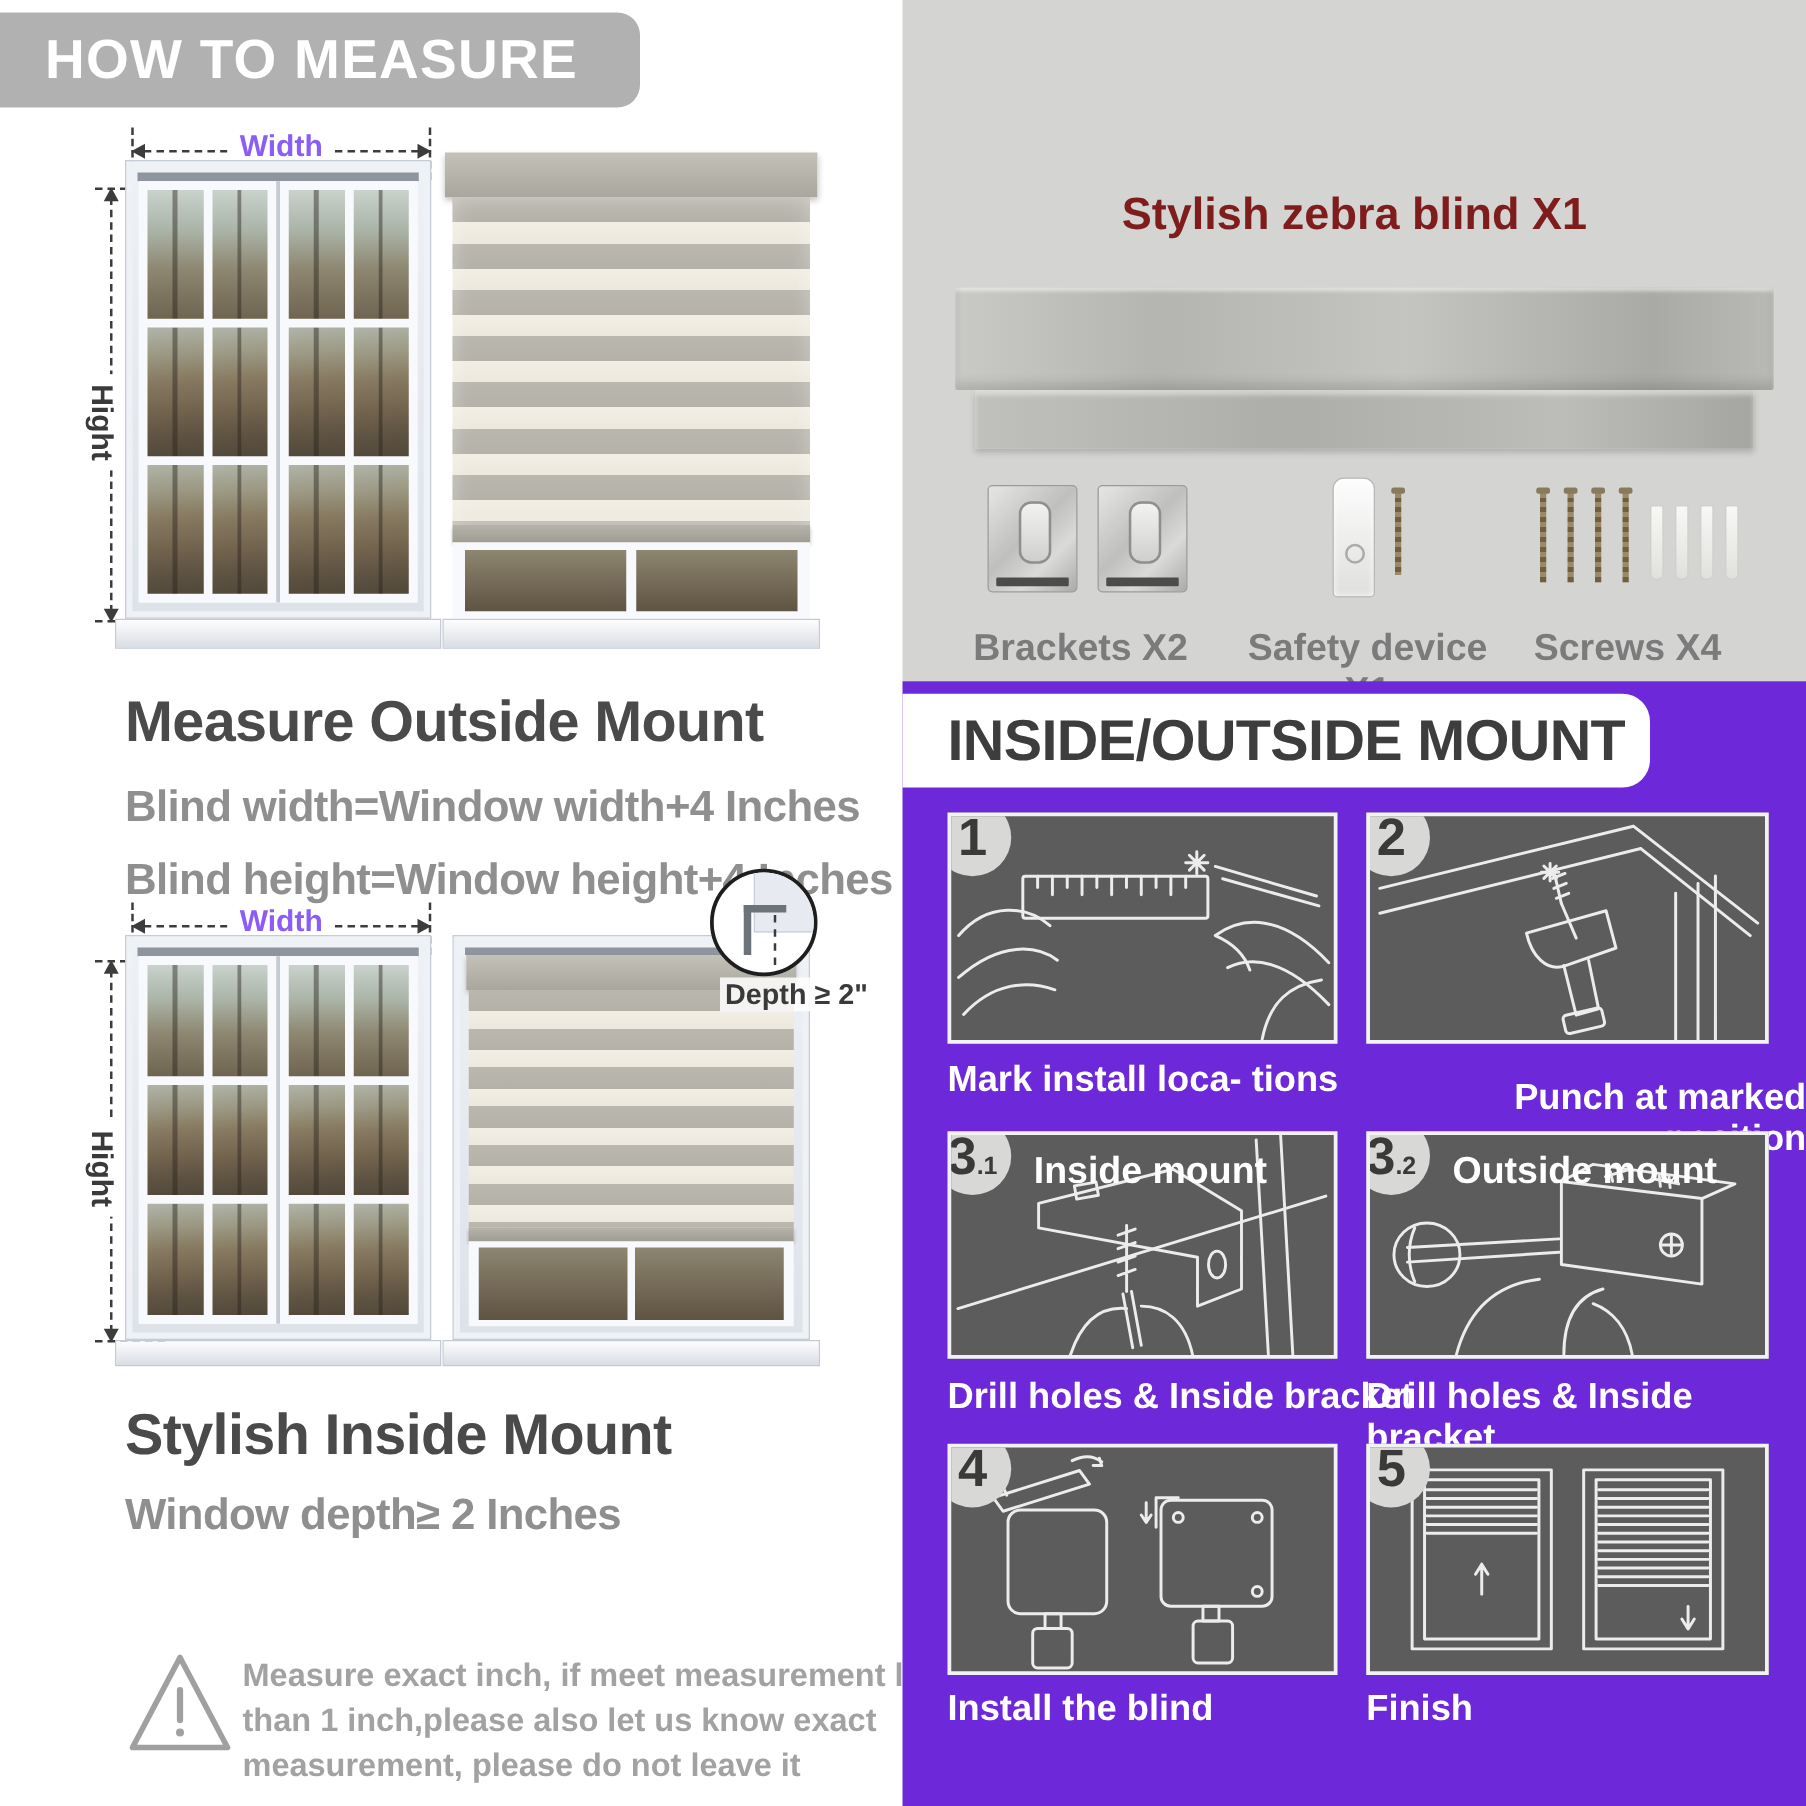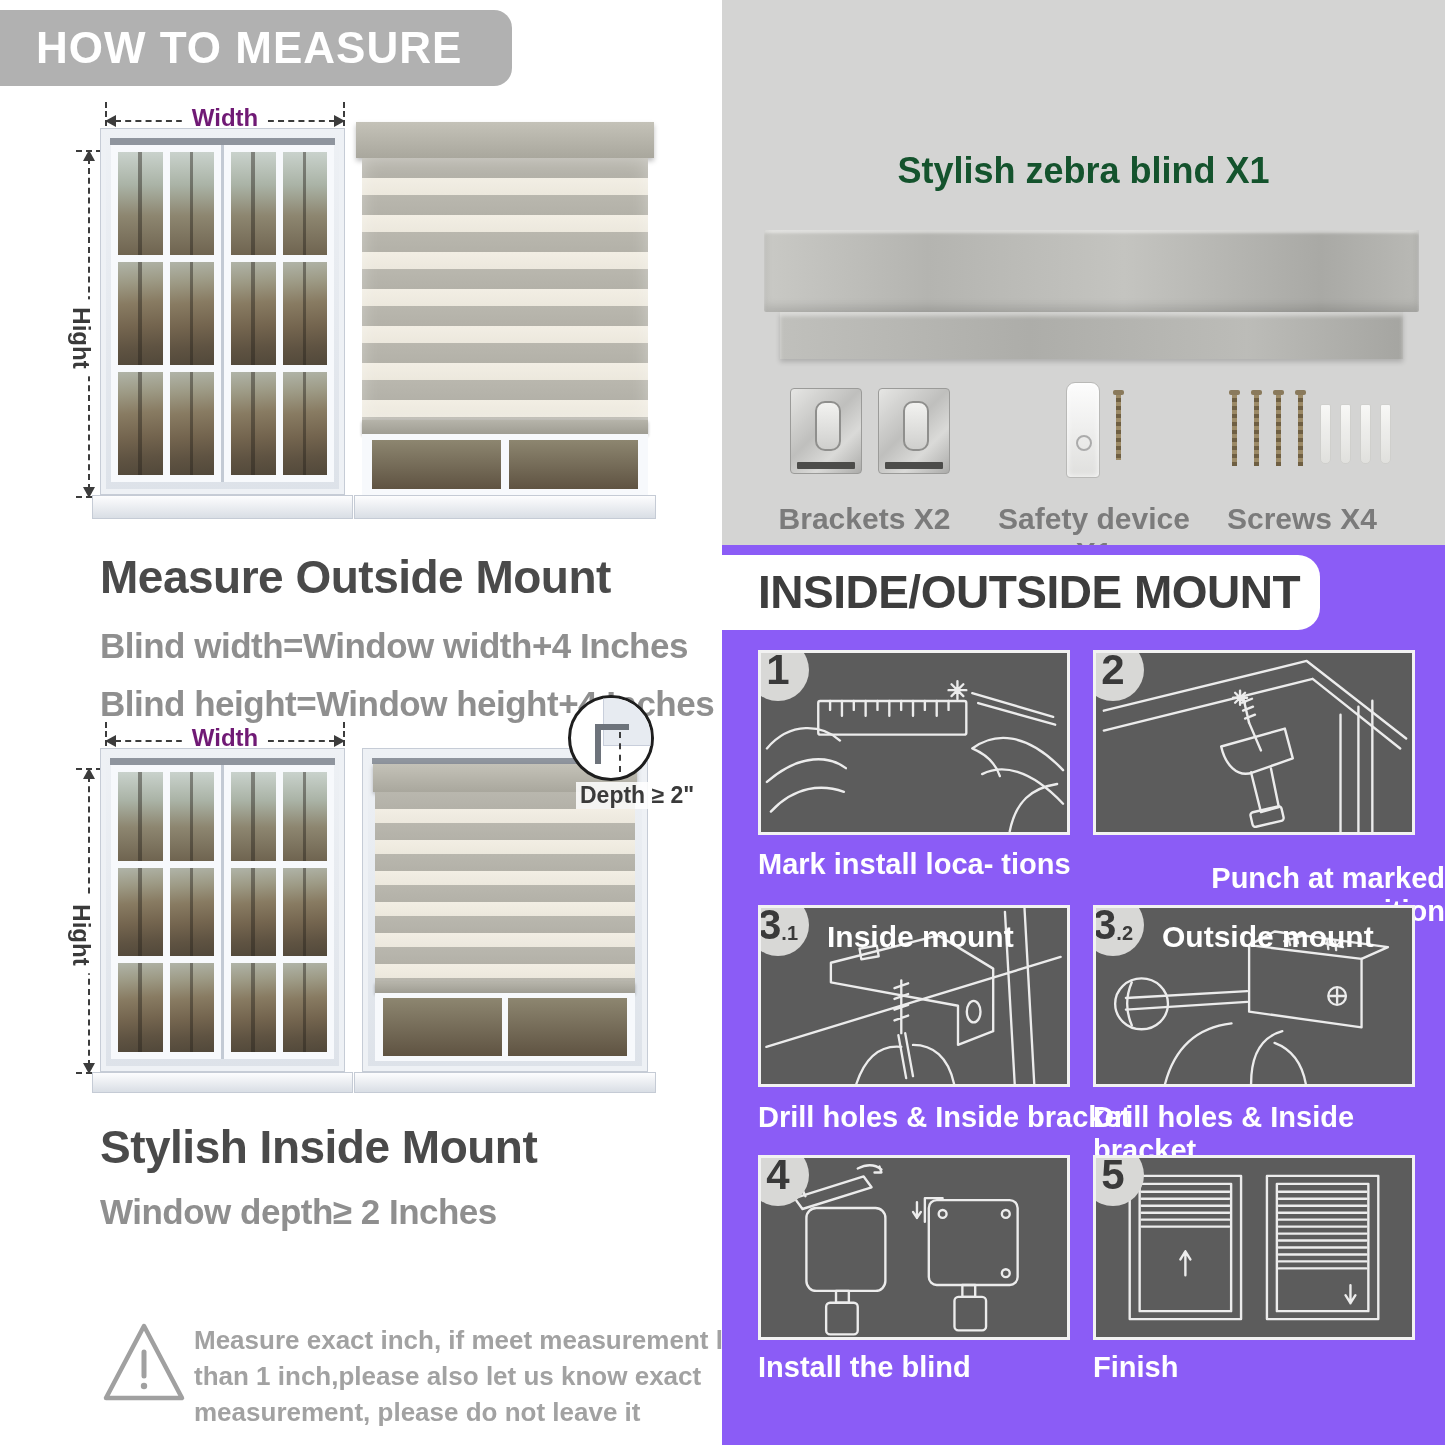--- a/index.html
+++ b/index.html
@@ -58,21 +58,21 @@
   .in-panes .upane{flex:1;background:linear-gradient(180deg,#8d8670,#5f5342);margin:0 3px;}
 
   
   .meas-w{position:absolute;height:42px;}
   .meas-w .line{position:absolute;left:10px;right:10px;top:18px;border-top:2px dashed #3c3c3c;}
   .meas-w .bound{position:absolute;top:0;height:42px;border-left:2px dashed #3c3c3c;}
   .meas-w .ah{position:absolute;top:13px;width:0;height:0;border-top:6px solid transparent;border-bottom:6px solid transparent;}
   .meas-w .ah.l{left:0;border-right:11px solid #3c3c3c;}
   .meas-w .ah.r{right:0;border-left:11px solid #3c3c3c;}
   .meas-label{position:absolute;left:50%;top:2px;transform:translateX(-50%);background:#fff;
-              padding:0 10px;font-weight:bold;font-size:24px;color:#701a75;}
+              padding:0 10px;font-weight:bold;font-size:24px;color:#8b5cf6;}
   .meas-h{position:absolute;width:44px;}
   .meas-h .line{position:absolute;top:8px;bottom:8px;left:20px;border-left:2px dashed #3c3c3c;}
   .meas-h .bound{position:absolute;left:8px;width:56px;border-top:2px dashed #3c3c3c;}
   .meas-h .ah{position:absolute;left:15px;width:0;height:0;border-left:6px solid transparent;border-right:6px solid transparent;}
   .meas-h .ah.t{top:0;border-bottom:11px solid #3c3c3c;}
   .meas-h .ah.b{bottom:0;border-top:11px solid #3c3c3c;}
   .meas-h .vlabel{position:absolute;left:-26px;top:50%;transform:rotate(90deg);transform-origin:center;
                   font-weight:bold;font-size:24px;color:#3a3a3a;background:#fff;padding:0 8px;white-space:nowrap;}
 
   .circle-zoom{position:absolute;border:3px solid #1e1e1e;border-radius:50%;background:#fff;overflow:hidden;}
@@ -83,21 +83,21 @@
                padding:0 4px;white-space:nowrap;}
 
   
   .warn-text{position:absolute;font-weight:bold;font-size:26px;color:#a2a2a2;line-height:36px;}
 
   
   .right-top{position:absolute;left:722px;top:0;width:723px;height:545px;background:#d4d4d3;}
   .inc-header{position:absolute;left:3px;top:12px;width:507px;height:82px;background:#ffffff;border-radius:26px;
               color:#c7c7c7;font-weight:bold;font-size:42px;line-height:82px;padding-left:38px;letter-spacing:1px;}
   .blind-label{position:absolute;left:0;right:0;top:150px;text-align:center;font-weight:bold;
-               font-size:36px;color:#14532d;}
+               font-size:36px;color:#7f1d1d;}
   .hr-main{position:absolute;left:42px;top:230px;width:655px;height:82px;border-radius:2px;
            background:linear-gradient(90deg,#c9c9c5,#b4b4b0 25%,#c4c4c0 55%,#a9a9a5 85%,#b9b9b5);
            box-shadow:inset 0 -6px 8px rgba(0,0,0,.12), inset 0 3px 3px rgba(255,255,255,.5);}
   .hr-lower{position:absolute;left:58px;top:312px;width:623px;height:47px;
             background:linear-gradient(90deg,#c0c0bc,#adada9 40%,#bcbcb8 75%,#a5a5a1);
             box-shadow:inset 0 4px 4px rgba(255,255,255,.45), 0 3px 5px rgba(0,0,0,.18);}
   .bracket{position:absolute;width:72px;height:86px;border:1px solid #9b9b99;border-radius:4px;
            background:linear-gradient(135deg,#e6e6e4,#bfbfbd 45%,#dadad8 70%,#ababa9);}
   .bracket::before{content:"";position:absolute;left:24px;top:12px;width:22px;height:46px;border:2px solid #8f8f8d;
                    border-radius:10px;background:linear-gradient(180deg,#f2f2f0,#cfcfcd);}
@@ -105,21 +105,21 @@
   .safety{position:absolute;width:34px;height:96px;border:1px solid #b9b9b7;border-radius:9px 9px 4px 4px;
           background:linear-gradient(180deg,rgba(255,255,255,.95),rgba(226,226,224,.8));box-shadow:inset 0 0 6px rgba(255,255,255,.9);}
   .safety::before{content:"";position:absolute;left:9px;top:52px;width:12px;height:12px;border:2px solid #ababab;border-radius:50%;}
   .screw{position:absolute;width:5px;background:repeating-linear-gradient(180deg,#9c8a66 0 4px,#6f5f42 4px 8px);}
   .screw::before{content:"";position:absolute;left:-3px;top:-4px;width:11px;height:5px;background:#8a7a5c;border-radius:2px;}
   .anchor{position:absolute;width:11px;height:60px;background:linear-gradient(180deg,#fbfbf9,#e2e2df);
           border:1px solid #cfcfcc;border-radius:2px 2px 5px 5px;opacity:.92;}
   .item-caption{position:absolute;top:502px;font-weight:bold;font-size:30px;color:#7b7b7b;text-align:center;}
 
   
-  .right-bottom{position:absolute;left:722px;top:545px;width:723px;height:900px;background:#8b5cf6;padding-left:20px;}
+  .right-bottom{position:absolute;left:722px;top:545px;width:723px;height:900px;background:#6d28d9;padding-left:20px;}
   .mnt-header{position:absolute;left:0;top:10px;width:598px;height:75px;background:#ffffff;
               border-radius:0 22px 22px 0;color:#3d3d3d;font-weight:bold;font-size:46px;line-height:75px;
               padding-left:36px;letter-spacing:-0.5px;}
   .panel{position:absolute;border:3px solid #f2f2f2;overflow:hidden;background:#5c5c5c;}
   .panel svg{position:absolute;left:0;top:0;width:100%;height:100%;}
   .badge{position:absolute;left:-14px;top:-14px;width:62px;height:62px;border-radius:50%;background:#d8d8d6;
          display:flex;align-items:center;justify-content:center;color:#3a3a3a;font-weight:bold;font-size:42px;}
   .badge .sub{font-size:20px;margin-top:16px;}
   .panel-title{position:absolute;left:66px;top:12px;color:#ffffff;font-weight:bold;font-size:30px;}
   .step-caption{position:absolute;color:#ffffff;font-weight:bold;font-size:29px;}

